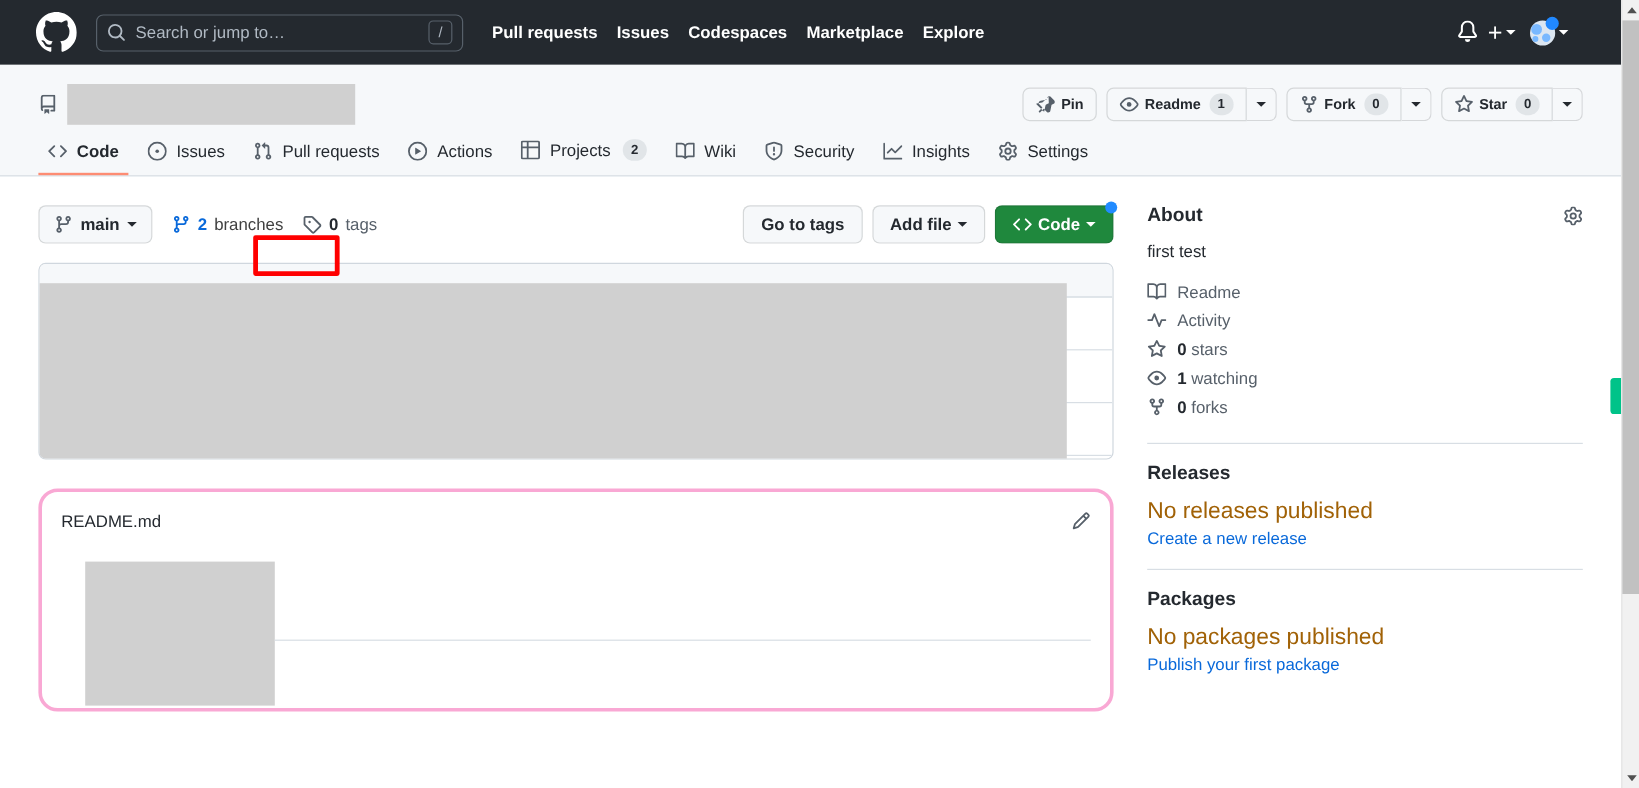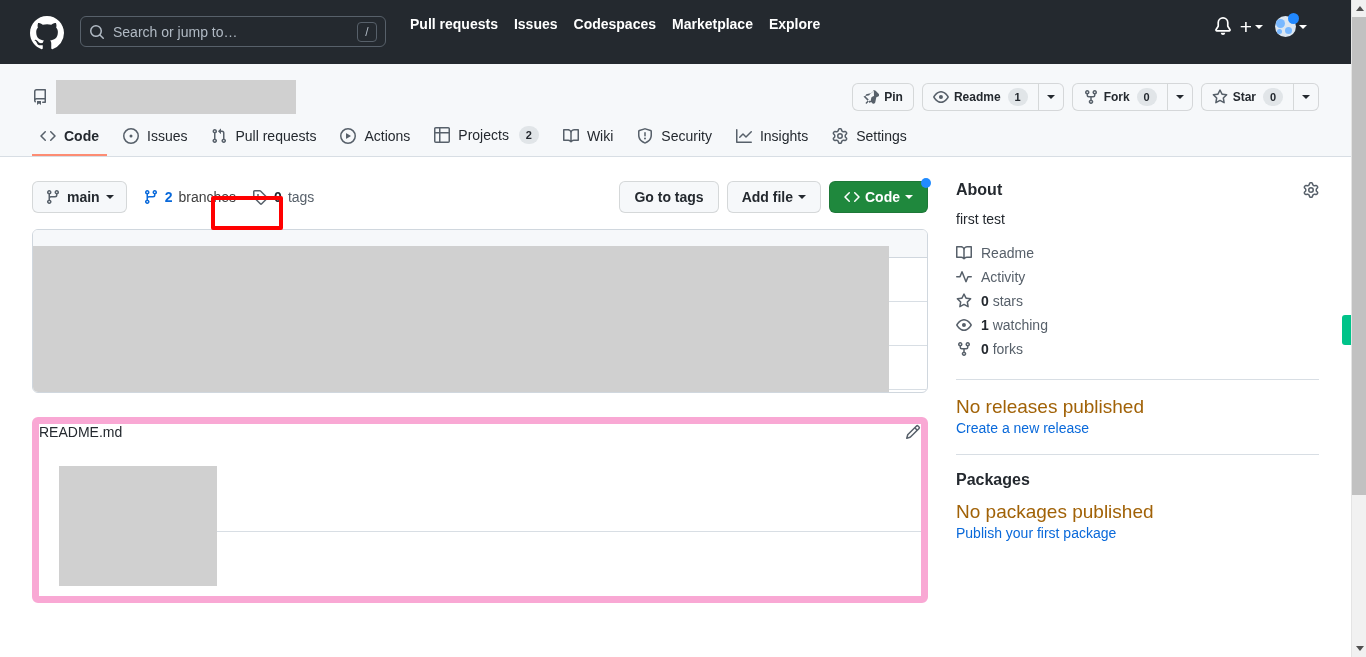--- a/index.html
+++ b/index.html
@@ -19,25 +19,25 @@
   }
   .page {
     position: absolute; left: 0; top: 0;
     width: 1351px; height: 657px;
     background: #ffffff;
     overflow: hidden;
   }
 
   
   .gh-header {
-    height: 64px;
+    height: 54px;
     background: #24292f;
     display: flex;
-    align-items: flex-start;
-    padding: 16px 16px;
+    align-items: center;
+    padding: 4px 16px;
   }
   .gh-logo { width: 34px; height: 34px; margin-left: 14px; margin-right: 16px; flex: 0 0 auto; }
   .gh-logo svg { display: block; fill: #ffffff; }
 
   .search-wrap {
     position: relative;
     width: 306px; height: 31px;
     border: 1px solid #57606a;
     border-radius: 6px;
     display: flex; align-items: center;
@@ -237,23 +237,24 @@
   .redact-big {
     position: absolute;
     left: -44px; top: 16px;
     width: 900px; height: 148px;
     background: #d0d0d0;
   }
 
   
   .readmebox {
     margin-top: 24px;
-    border: 7px solid #f9a8d4;
-    border-radius: 6px;
+    border: 3px solid #f9a8d4;
+    border-radius: 16px;
     background: #ffffff;
+    padding: 16px;
     height: 186px;
     position: relative;
   }
   .readme-head { display: flex; align-items: center; }
   .readme-title { font-size: 14px; color: #24292f; }
   .pencil { margin-left: auto; width: 16px; height: 16px; cursor: pointer; }
   .pencil svg { display: block; fill: #57606a; }
   .readme-body { position: relative; margin-top: 26px; height: 120px; }
   .readme-redact {
     position: absolute; left: 20px; top: 0;
@@ -611,20 +612,23 @@
 
       <div class="side-link">
         <svg width="16" height="16" viewBox="0 0 16 16">
               <path d="M5 5.372v.878c0 .414.336.75.75.75h4.5a.75.75 0 0 0 .75-.75v-.878a2.25 2.25 0 1 1 1.5 0v.878a2.25 2.25 0 0 1-2.25 2.25h-1.5v2.128a2.251 2.251 0 1 1-1.5 0V8.5h-1.5A2.25 2.25 0 0 1 3.5 6.25v-.878a2.25 2.25 0 1 1 1.5 0ZM5 3.25a.75.75 0 1 0-1.5 0 .75.75 0 0 0 1.5 0Zm6.75.75a.75.75 0 1 0 0-1.5.75.75 0 0 0 0 1.5Zm-3 8.75a.75.75 0 1 0-1.5 0 .75.75 0 0 0 1.5 0Z"></path>
             </svg>
         <span><b>0</b> <span>forks</span></span>
       </div>
 
       <div class="side-sep"></div>
 
+      <div class="side-h">
+        <span>Releases</span>
+      </div>
       <div class="side-muted">No releases published</div>
       <div class="side-a">Create a new release</div>
 
       <div class="side-sep"></div>
 
       <div class="side-h">
         <span>Packages</span>
       </div>
       <div class="side-muted">No packages published</div>
       <div class="side-a">Publish your first package</div>

